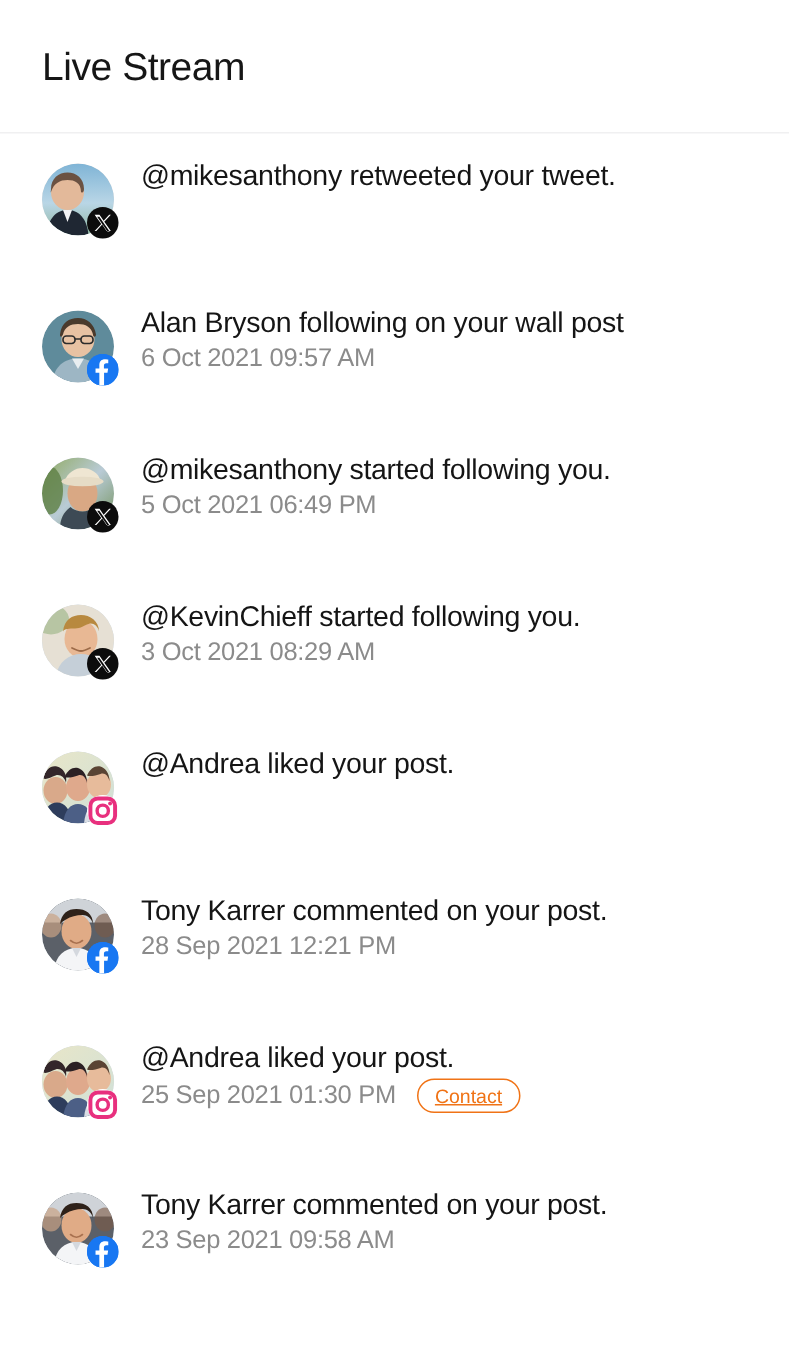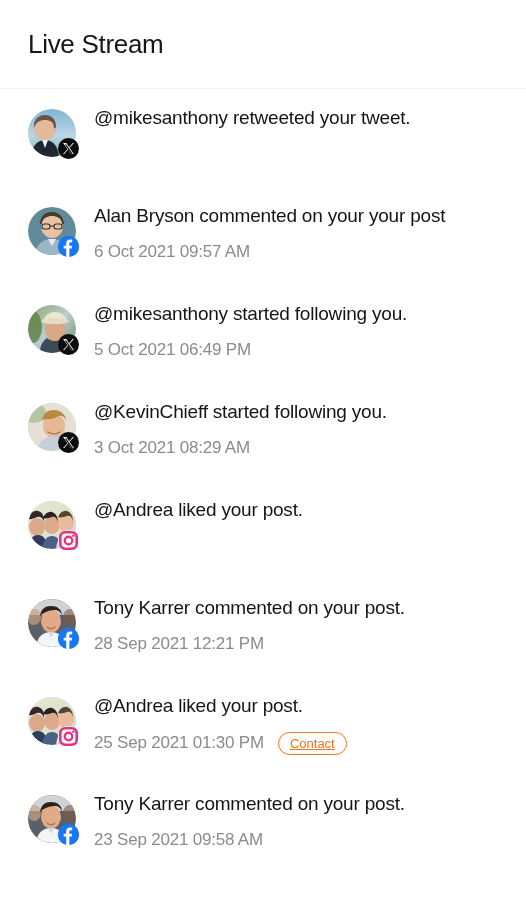--- a/index.html
+++ b/index.html
@@ -88,21 +88,21 @@
   .badge.instagram-badge{ background: #ffffff; }
 
   .badge svg { display: block; }
 
   
   .item-body {
     margin-left: 18px;
     padding-top: 4px;
     display: flex;
     flex-direction: column;
-    gap: 14px;
+    gap: 1px;
   }
 
   .item-text {
     font-size: 19px;
     color: #151515;
     line-height: 1.2;
     letter-spacing: -0.2px;
     white-space: nowrap;
   }
 
@@ -203,21 +203,21 @@
     </svg>
       </div>
       <span class="badge facebook-badge">
             <svg width="21" height="21" viewBox="0 0 24 24" aria-hidden="true">
       <circle cx="12" cy="12" r="12" fill="#1877F2"></circle>
       <path fill="#ffffff" d="M15.6 14.3l.5-3.3h-3.2V8.8c0-.9.45-1.8 1.86-1.8H16.2V4.2s-1.3-.22-2.53-.22c-2.58 0-4.27 1.56-4.27 4.4V11H6.5v3.3h2.9V24a11.6 11.6 0 003.6 0v-9.7h2.6z"></path>
     </svg>
           </span>
     </div>
     <div class="item-body">
-      <div class="item-text">Alan Bryson commented on your your post</div>
+      <div class="item-text">Alan Bryson following on your wall post</div>
       <div class="item-meta">
         <div class="item-time">6 Oct 2021 09:57 AM</div>
 
       </div>
     </div>
       </div>
       <div class="feed-item">
     <div class="avatar-wrap">
       <div class="avatar">
 

